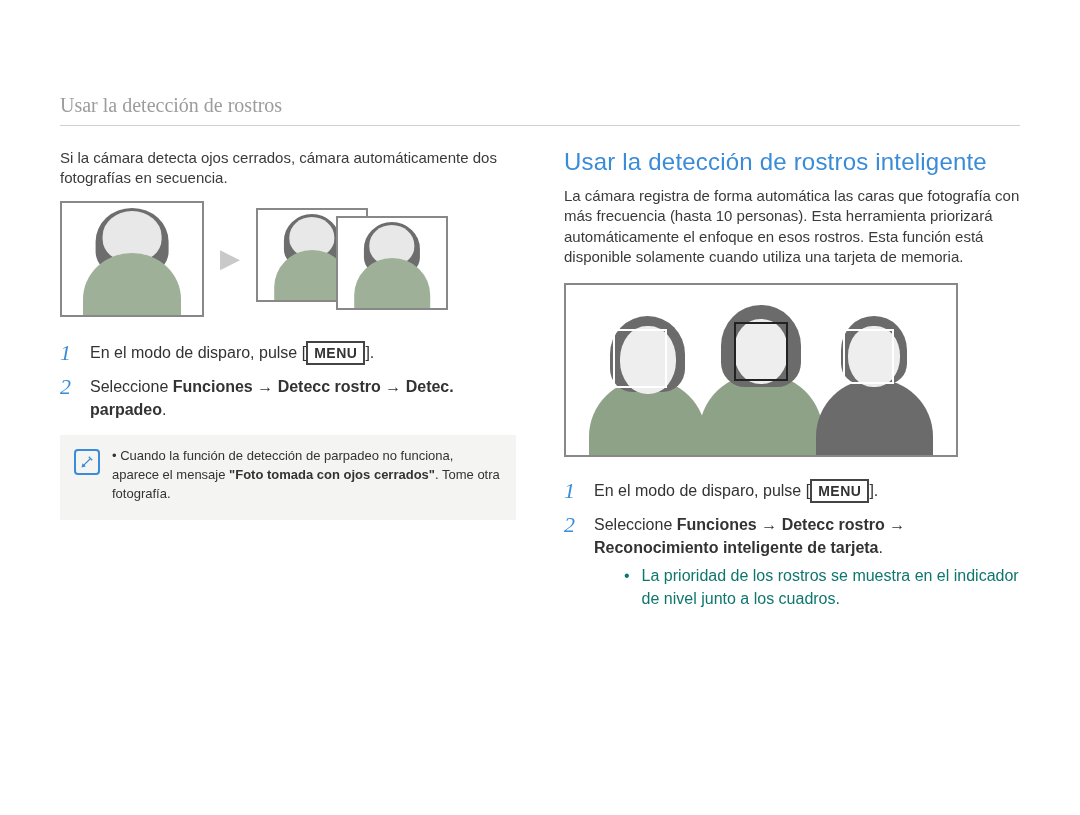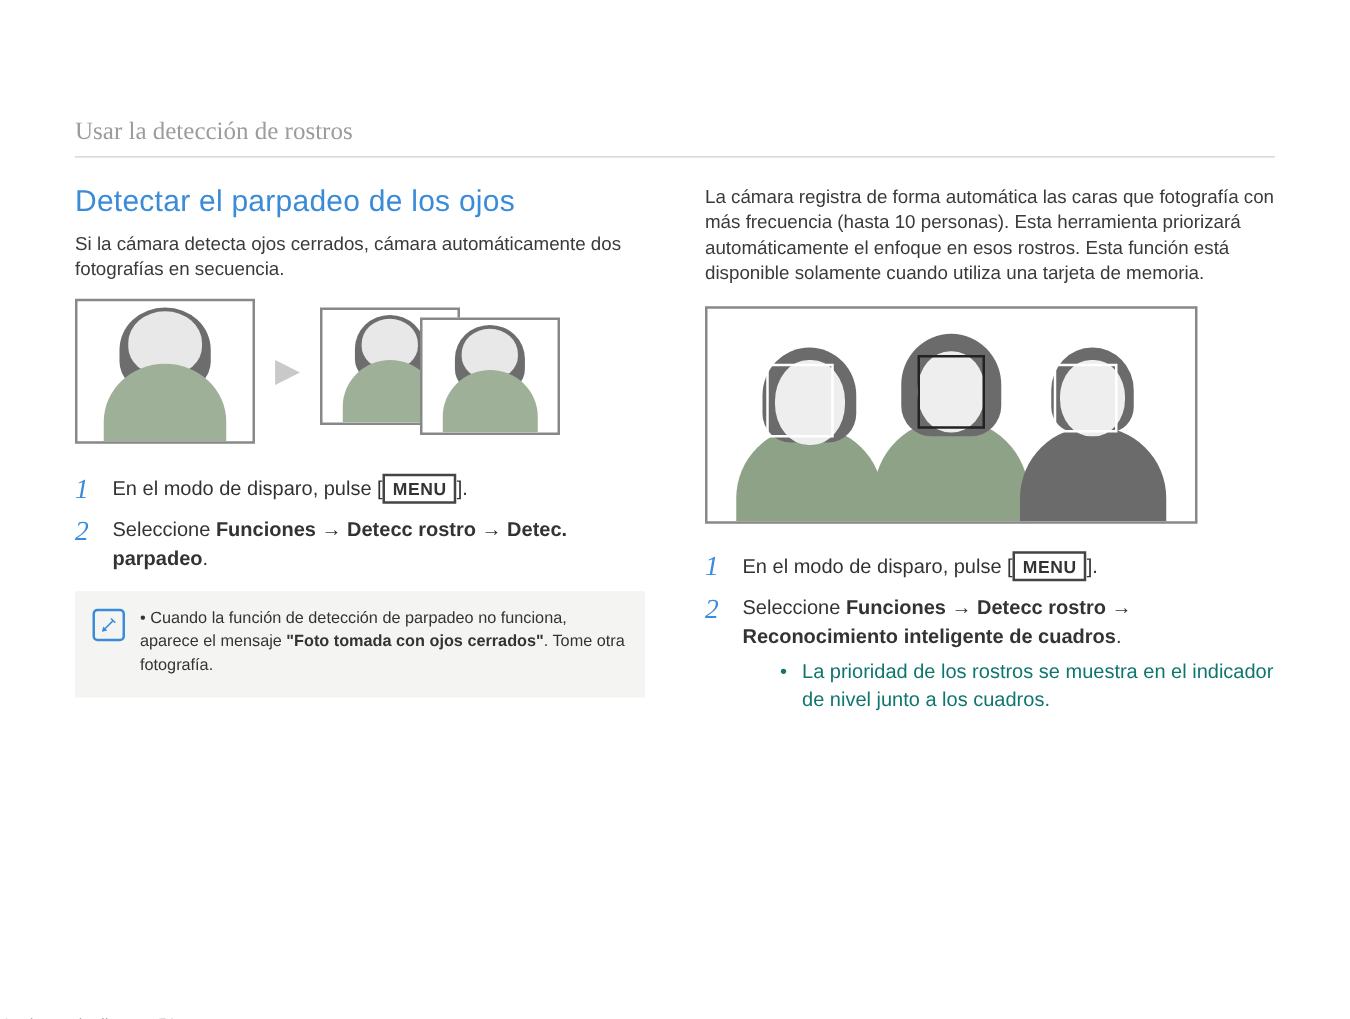--- a/index.html
+++ b/index.html
@@ -183,21 +183,20 @@
 </head>
 <body>
 
 <div class="page">
   <div class="running-head">Usar la detección de rostros</div>
   <hr class="hr">
 
   <div class="content">
 
     <div class="col">
-      <h2 class="section">Detectar el parpadeo de los ojos</h2>
       <p class="body">Si la cámara detecta ojos cerrados, cámara automáticamente dos fotografías en secuencia.</p>
 
       <div class="illus-row">
         <div class="frame small">
           <div class="portrait">
             <div class="hair"></div>
             <div class="head"></div>
             <div class="bg-person"></div>
           </div>
         </div>
@@ -241,20 +240,21 @@
               <path d="M4 20 L8 19 L5 16 Z" fill="currentColor"></path>
           </svg>
         </div>
         <ul class="note-list">
           <li><span>Cuando la función de detección de parpadeo no funciona, aparece el mensaje </span><b class="b">"Foto tomada con ojos cerrados"</b><span>. Tome otra fotografía.</span></li>
         </ul>
       </div>
     </div>
 
     <div class="col">
+      <h2 class="section">Usar la detección de rostros inteligente</h2>
       <p class="body">La cámara registra de forma automática las caras que fotografía con más frecuencia (hasta 10 personas). Esta herramienta priorizará automáticamente el enfoque en esos rostros. Esta función está disponible solamente cuando utiliza una tarjeta de memoria.</p>
 
       <div class="frame wide">
         <div class="group">
           <div class="person p1">
               <div class="body"></div>
               <div class="hairg"></div>
               <div class="face"></div>
             </div>
           <div class="person p2">
@@ -276,21 +276,21 @@
       <ol class="steps">
         <li>
           <span class="step-num">1</span>
           <span class="step-text">
             <span>En el modo de disparo, pulse [</span><span class="menu-chip">MENU</span><span>].</span>
           </span>
         </li>
         <li>
           <span class="step-num">2</span>
           <span class="step-text" style="display:block">
-            <span><span>Seleccione </span><b class="b">Funciones</b><span> → </span><b class="b">Detecc rostro</b><span> → </span><b class="b">Reconocimiento inteligente de cuadros</b><span>.</span></span>
+            <span><span>Seleccione </span><b class="b">Funciones</b><span> → </span><b class="b">Detecc rostro</b><span> → </span><b class="b">Reconocimiento inteligente de tarjeta</b><span>.</span></span>
             <ul class="sub-bullets">
               <li>La prioridad de los rostros se muestra en el indicador de nivel junto a los cuadros.</li>
             </ul>
           </span>
         </li>
       </ol>
     </div>
   </div>
 
   <div class="footer">

